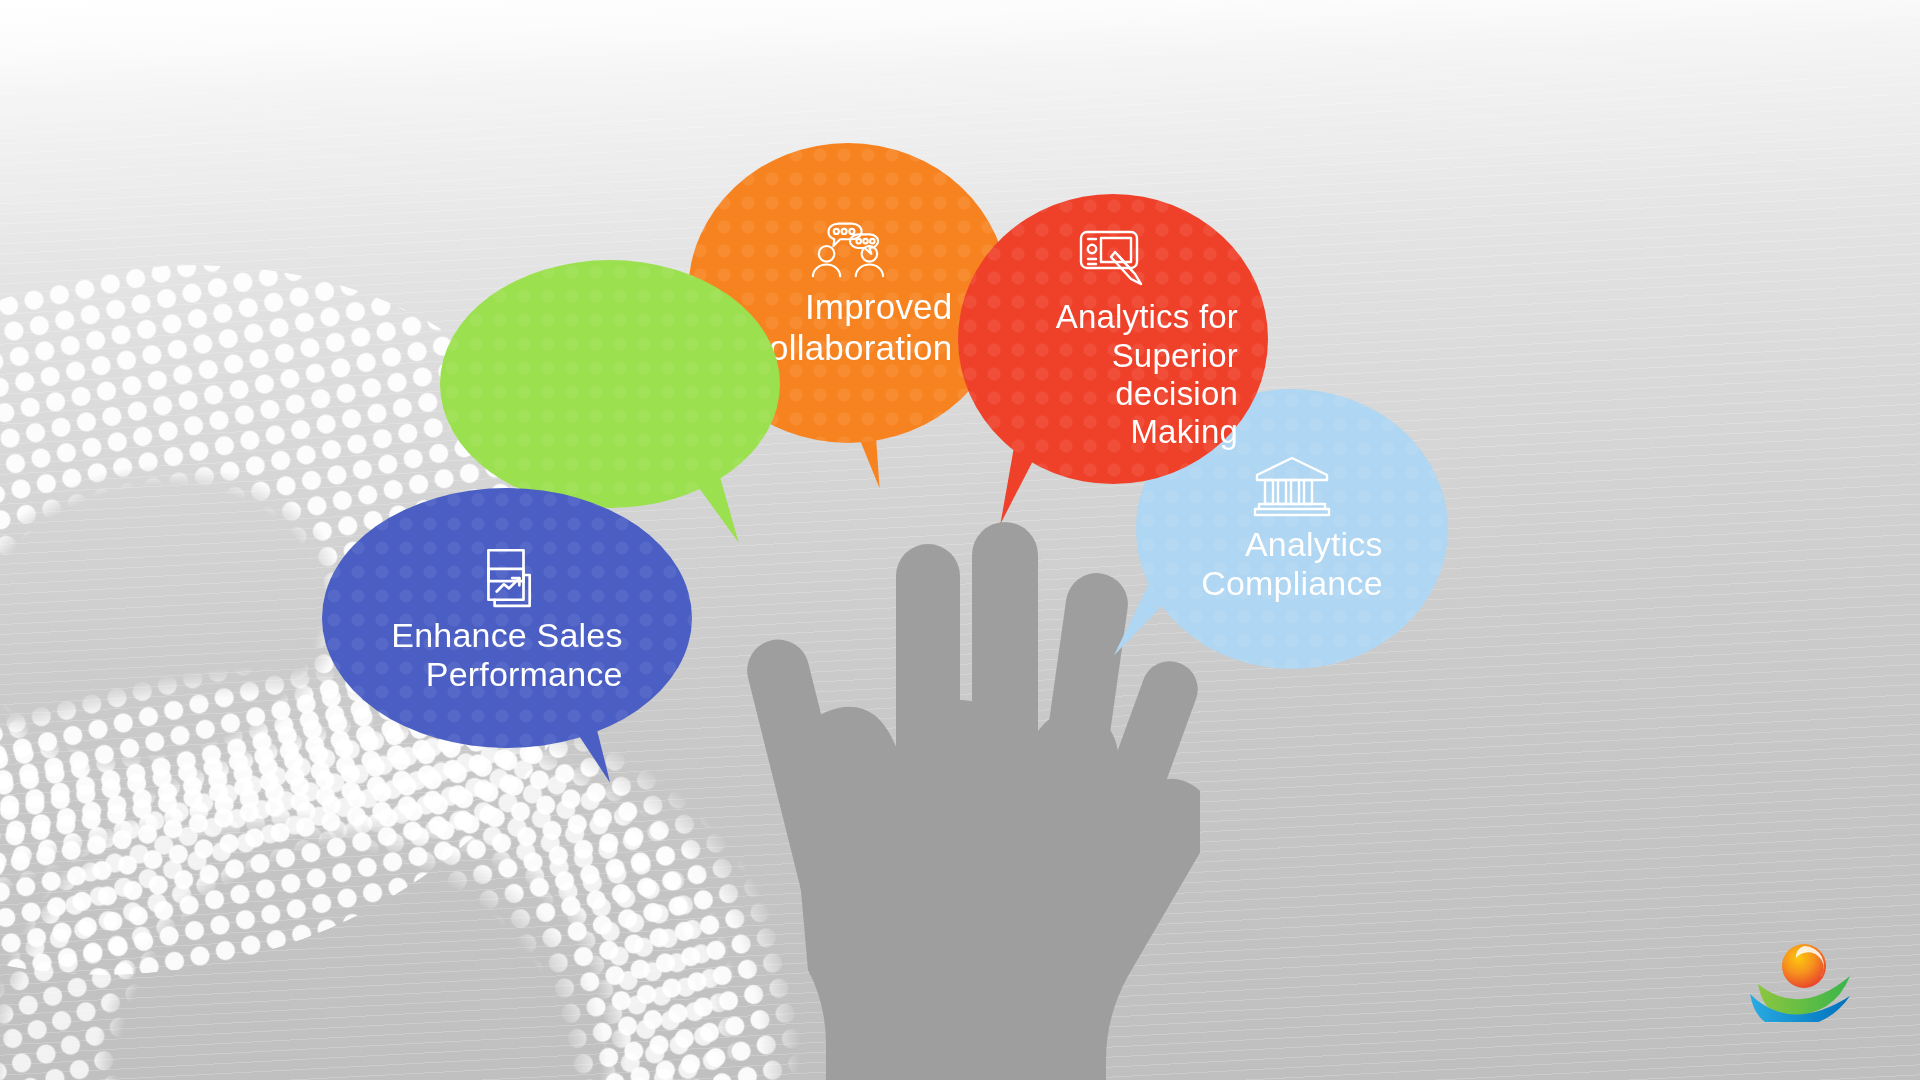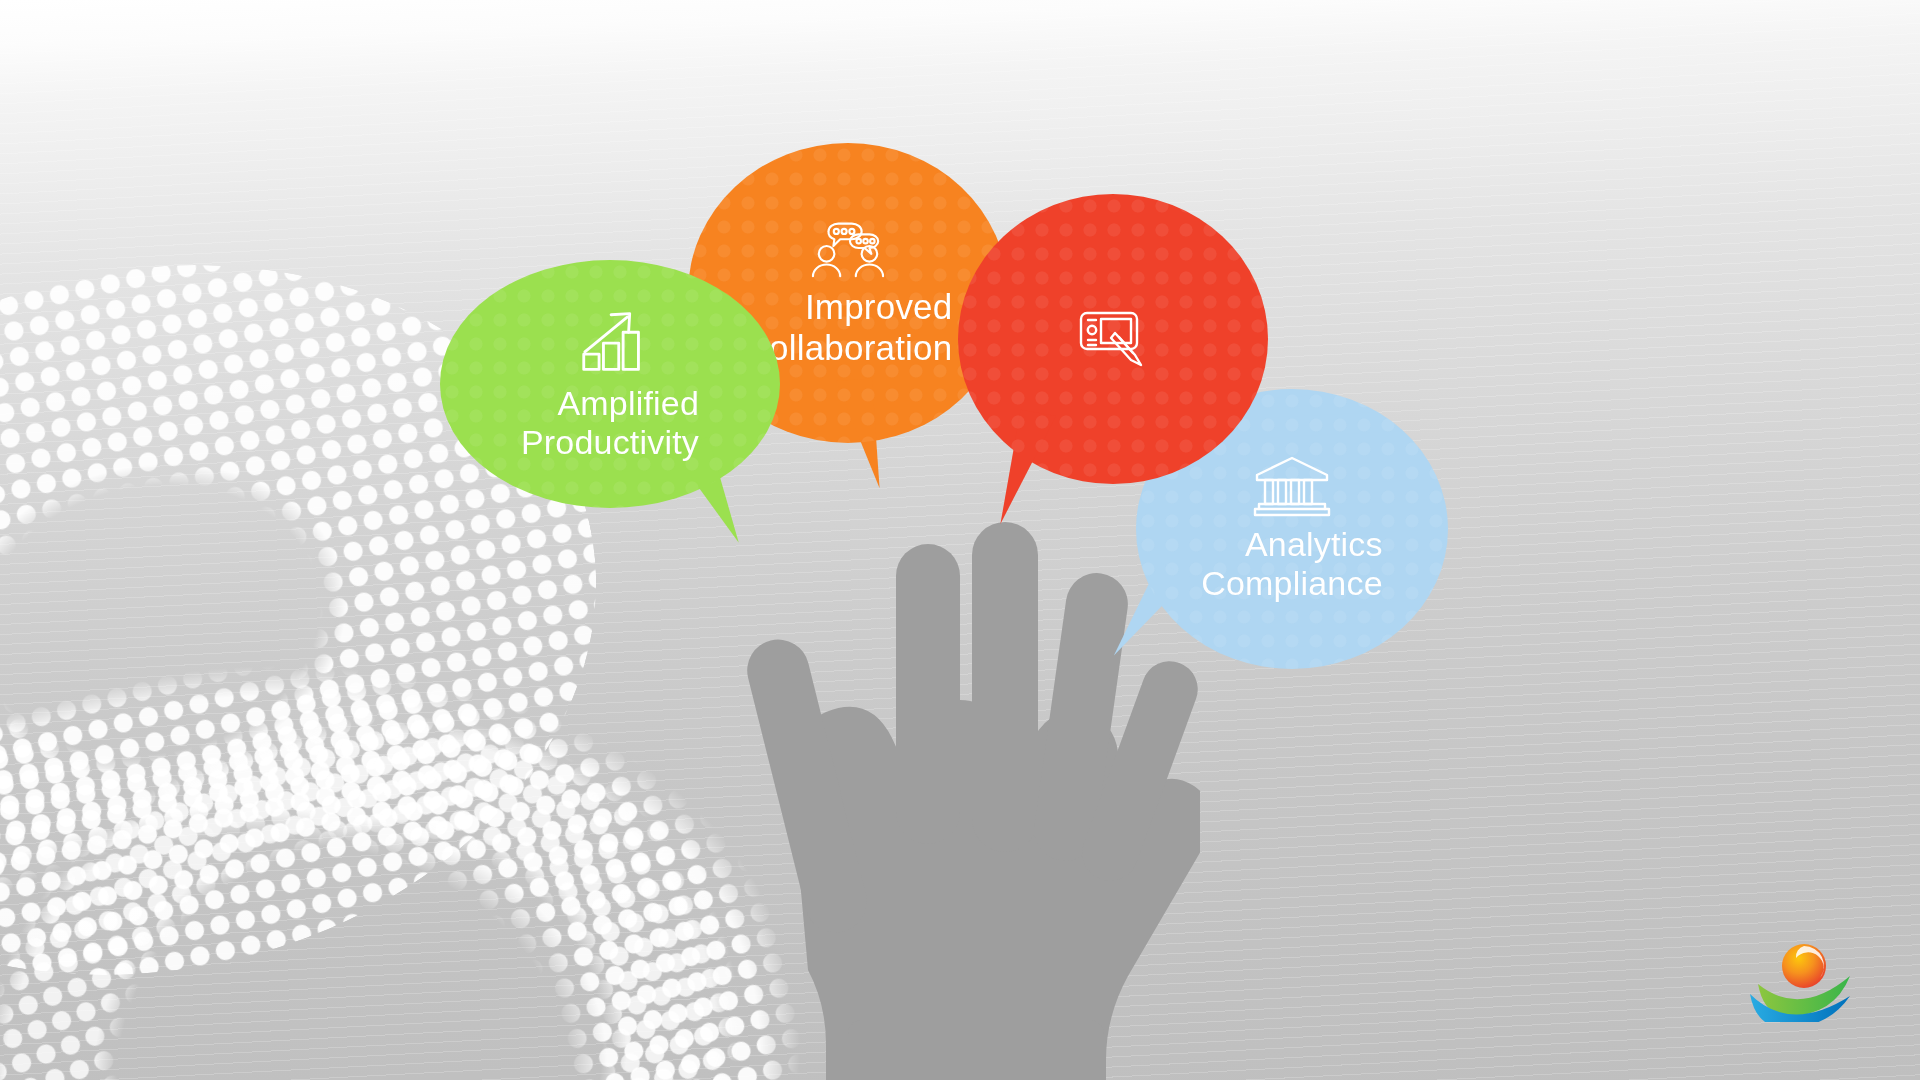--- a/index.html
+++ b/index.html
@@ -251,36 +251,39 @@
 
         <rect x="372" y="196" width="56" height="230" rx="28" transform="rotate(20 400 311)"></rect>
 
         <rect x="36" y="176" width="62" height="300" rx="31" transform="rotate(-14 67 326)"></rect>
 
         <rect x="108" y="560" width="256" height="110" rx="14"></rect>
       </g>
     </svg>
   </div>
 
-
-  <div class="bubble" id="b-green" style="background: rgb(155, 224, 79);">
+  <div class="bubble" id="b-blue" style="background: rgb(74, 94, 196);">
     <span class="tail"></span>
     <div class="bubble-inner">
       <span class="ico">
-        <svg width="70" height="70" viewBox="0 0 64 64" fill="none" stroke="#ffffff" stroke-width="2.6" stroke-linecap="round" stroke-linejoin="round">
-          <rect x="8" y="44" width="14" height="14"></rect>
-          <rect x="26" y="34" width="14" height="24"></rect>
-          <rect x="44" y="24" width="14" height="34"></rect>
-          <line x1="9" y1="42" x2="48" y2="10"></line>
-          <polyline points="33,8 50,7 49,24"></polyline>
+        <svg width="66" height="66" viewBox="0 0 64 64" fill="none" stroke="#ffffff" stroke-width="2.6" stroke-linecap="round" stroke-linejoin="round">
+          <rect x="14" y="26" width="34" height="30"></rect>
+          <polyline points="48,32 54,32 54,62 20,62 20,56"></polyline>
+          <polyline points="22,48 29,41 34,45 44,35"></polyline>
+          <polyline points="37,35 44,35 44,42"></polyline>
+          <rect x="14" y="8" width="34" height="30"></rect>
         </svg>
       </span>
-      <span class="label">Amplified
-Productivity</span>
+      <span class="label">Enhance Sales
+Performance</span>
     </div>
+  </div>
+
+  <div class="bubble" id="b-green" style="background: rgb(155, 224, 79);">
+    <span class="tail"></span>
   </div>
 
   <div class="bubble" id="b-orange" style="background: rgb(247, 131, 32);">
     <span class="tail"></span>
     <div class="bubble-inner">
       <span class="ico">
         <svg width="74" height="62" viewBox="0 0 76 62" fill="none" stroke="#ffffff" stroke-width="2.2" stroke-linecap="round" stroke-linejoin="round">
           <path d="M18 14 a10 8 0 0 1 10 -8 h14 a10 8 0 0 1 10 8 a10 8 0 0 1 -10 8 h-12 l-7 7 l1 -7 a10 8 0 0 1 -6 -8 z"></path>
           <circle cx="26" cy="14" r="2.6"></circle>
             <circle cx="34" cy="14" r="2.6"></circle>
@@ -308,20 +311,23 @@
           <rect x="4" y="6" width="56" height="36" rx="6"></rect>
           <rect x="24" y="12" width="30" height="24"></rect>
           <line x1="11" y1="13" x2="19" y2="13"></line>
           <circle cx="15" cy="23" r="4.2"></circle>
           <line x1="11" y1="33" x2="19" y2="33"></line>
           <line x1="11" y1="38" x2="19" y2="38"></line>
           <path d="M38 26 l20 22 l6 10 l-10 -5 l-20 -22 z"></path>
           <line x1="42" y1="30" x2="56" y2="46"></line>
         </svg>
       </span>
+      <span class="label">Analytics for
+Superior decision
+Making</span>
     </div>
   </div>
 
   <div class="bubble" id="b-lblue" style="background: rgb(175, 214, 242);">
     <span class="tail"></span>
     <div class="bubble-inner">
       <span class="ico">
         <svg width="78" height="62" viewBox="0 0 78 62" fill="none" stroke="#ffffff" stroke-width="2.4" stroke-linecap="round" stroke-linejoin="round">
           <polyline points="4,20 39,3 74,20 74,25 4,25 4,20"></polyline>
           <rect x="12" y="25" width="8" height="24"></rect>

